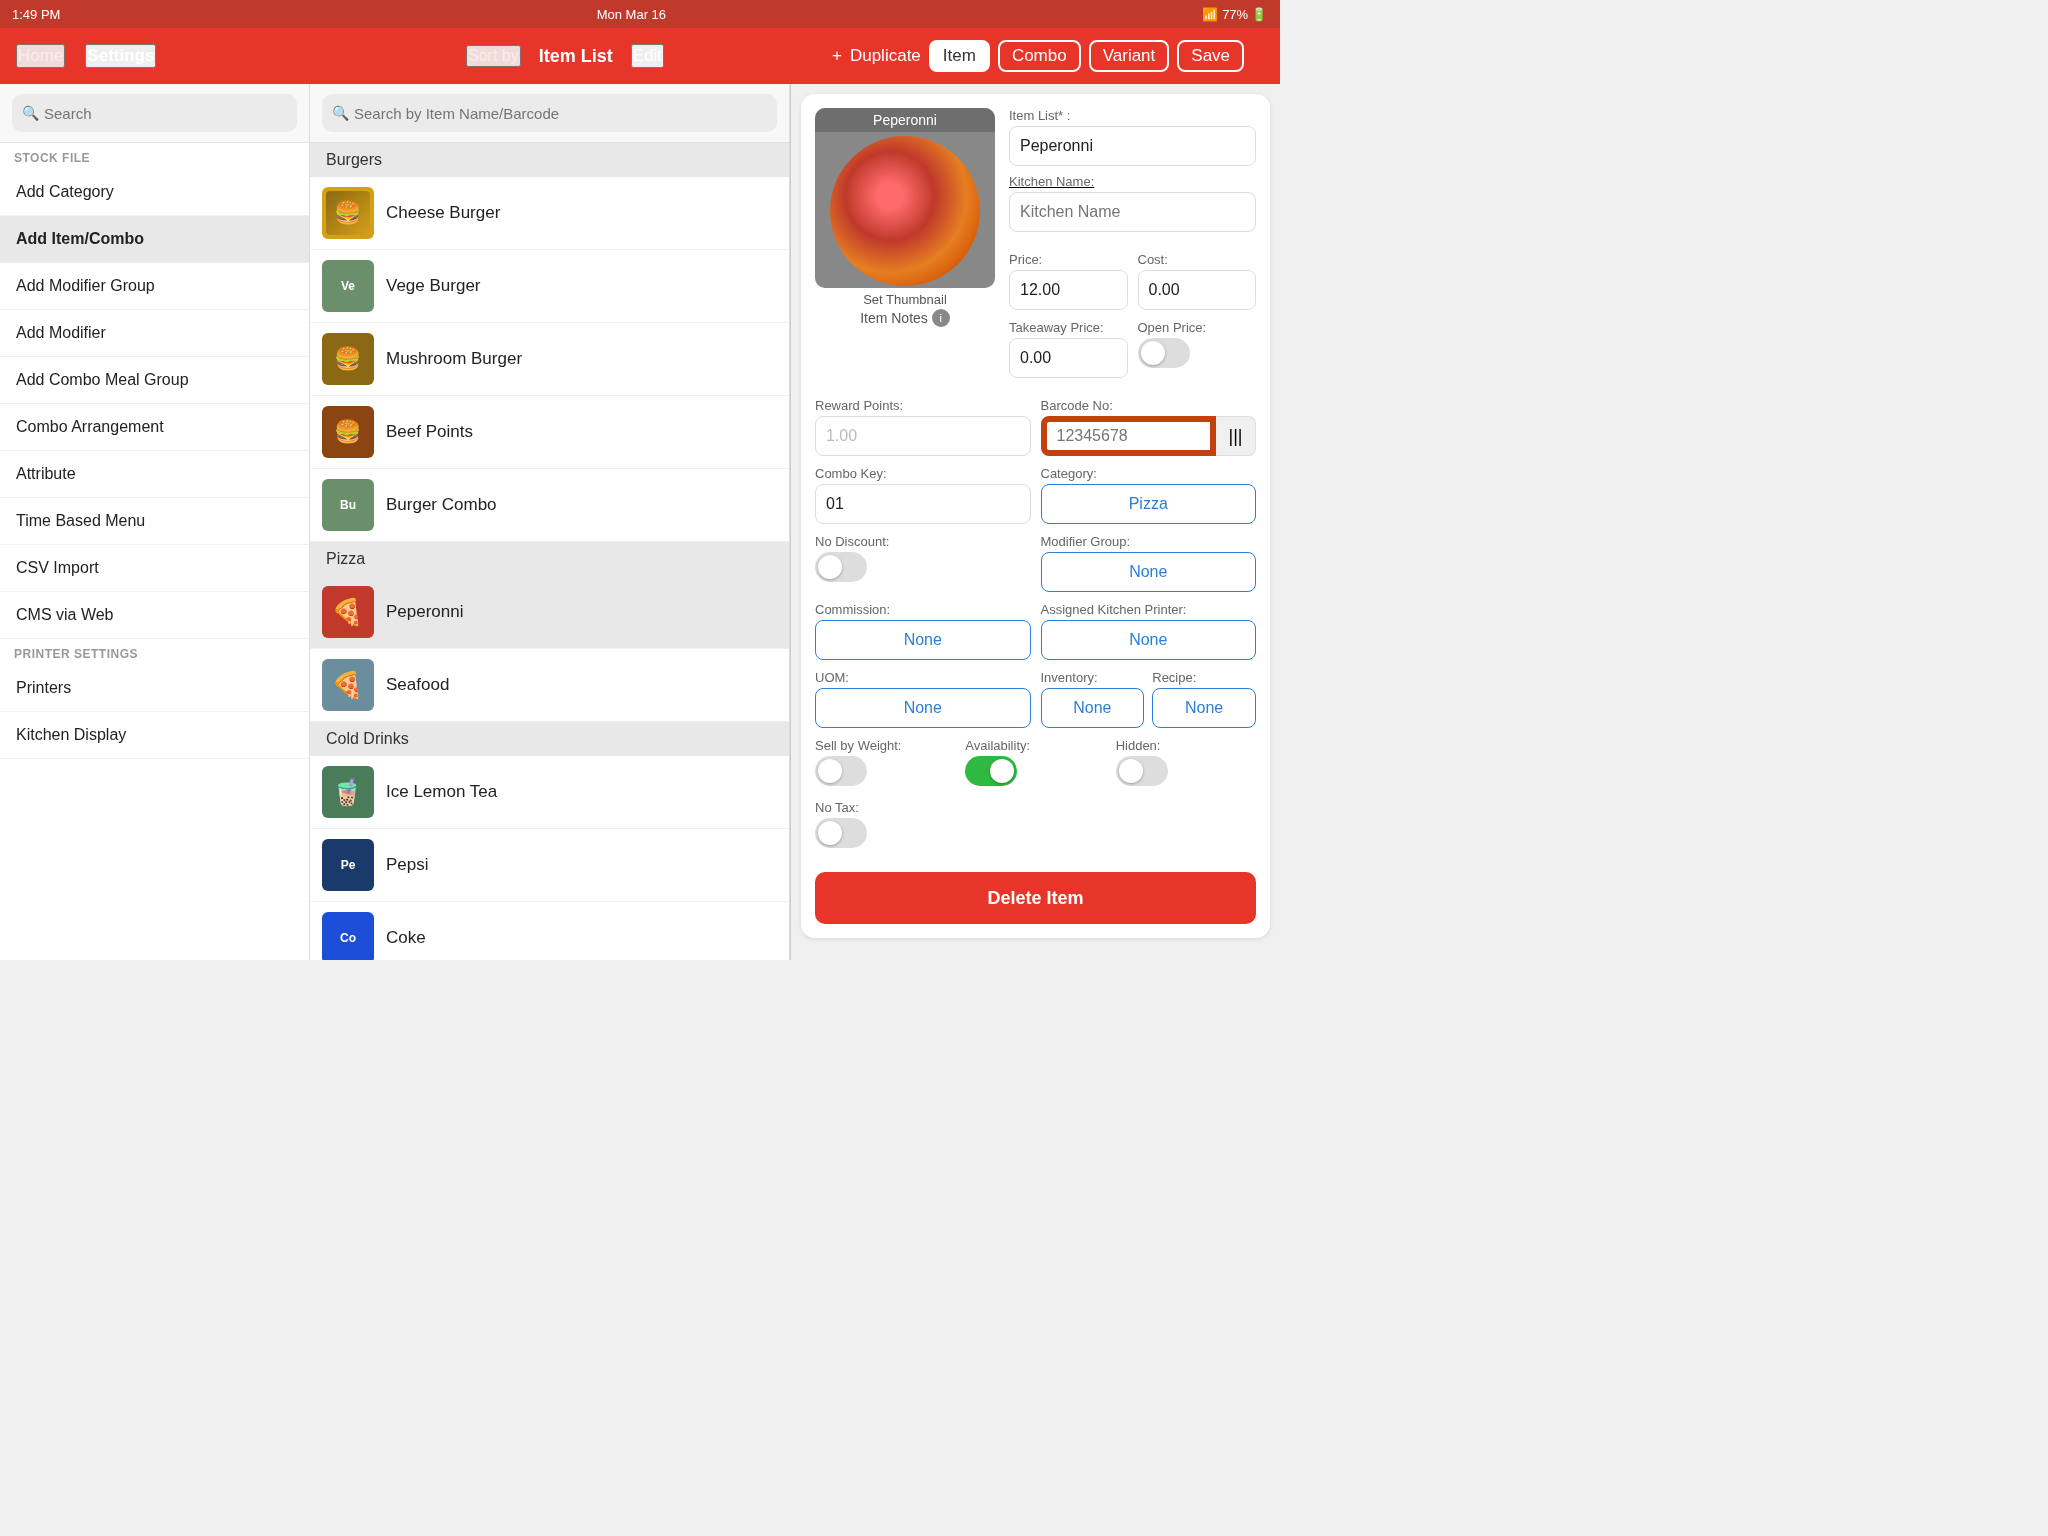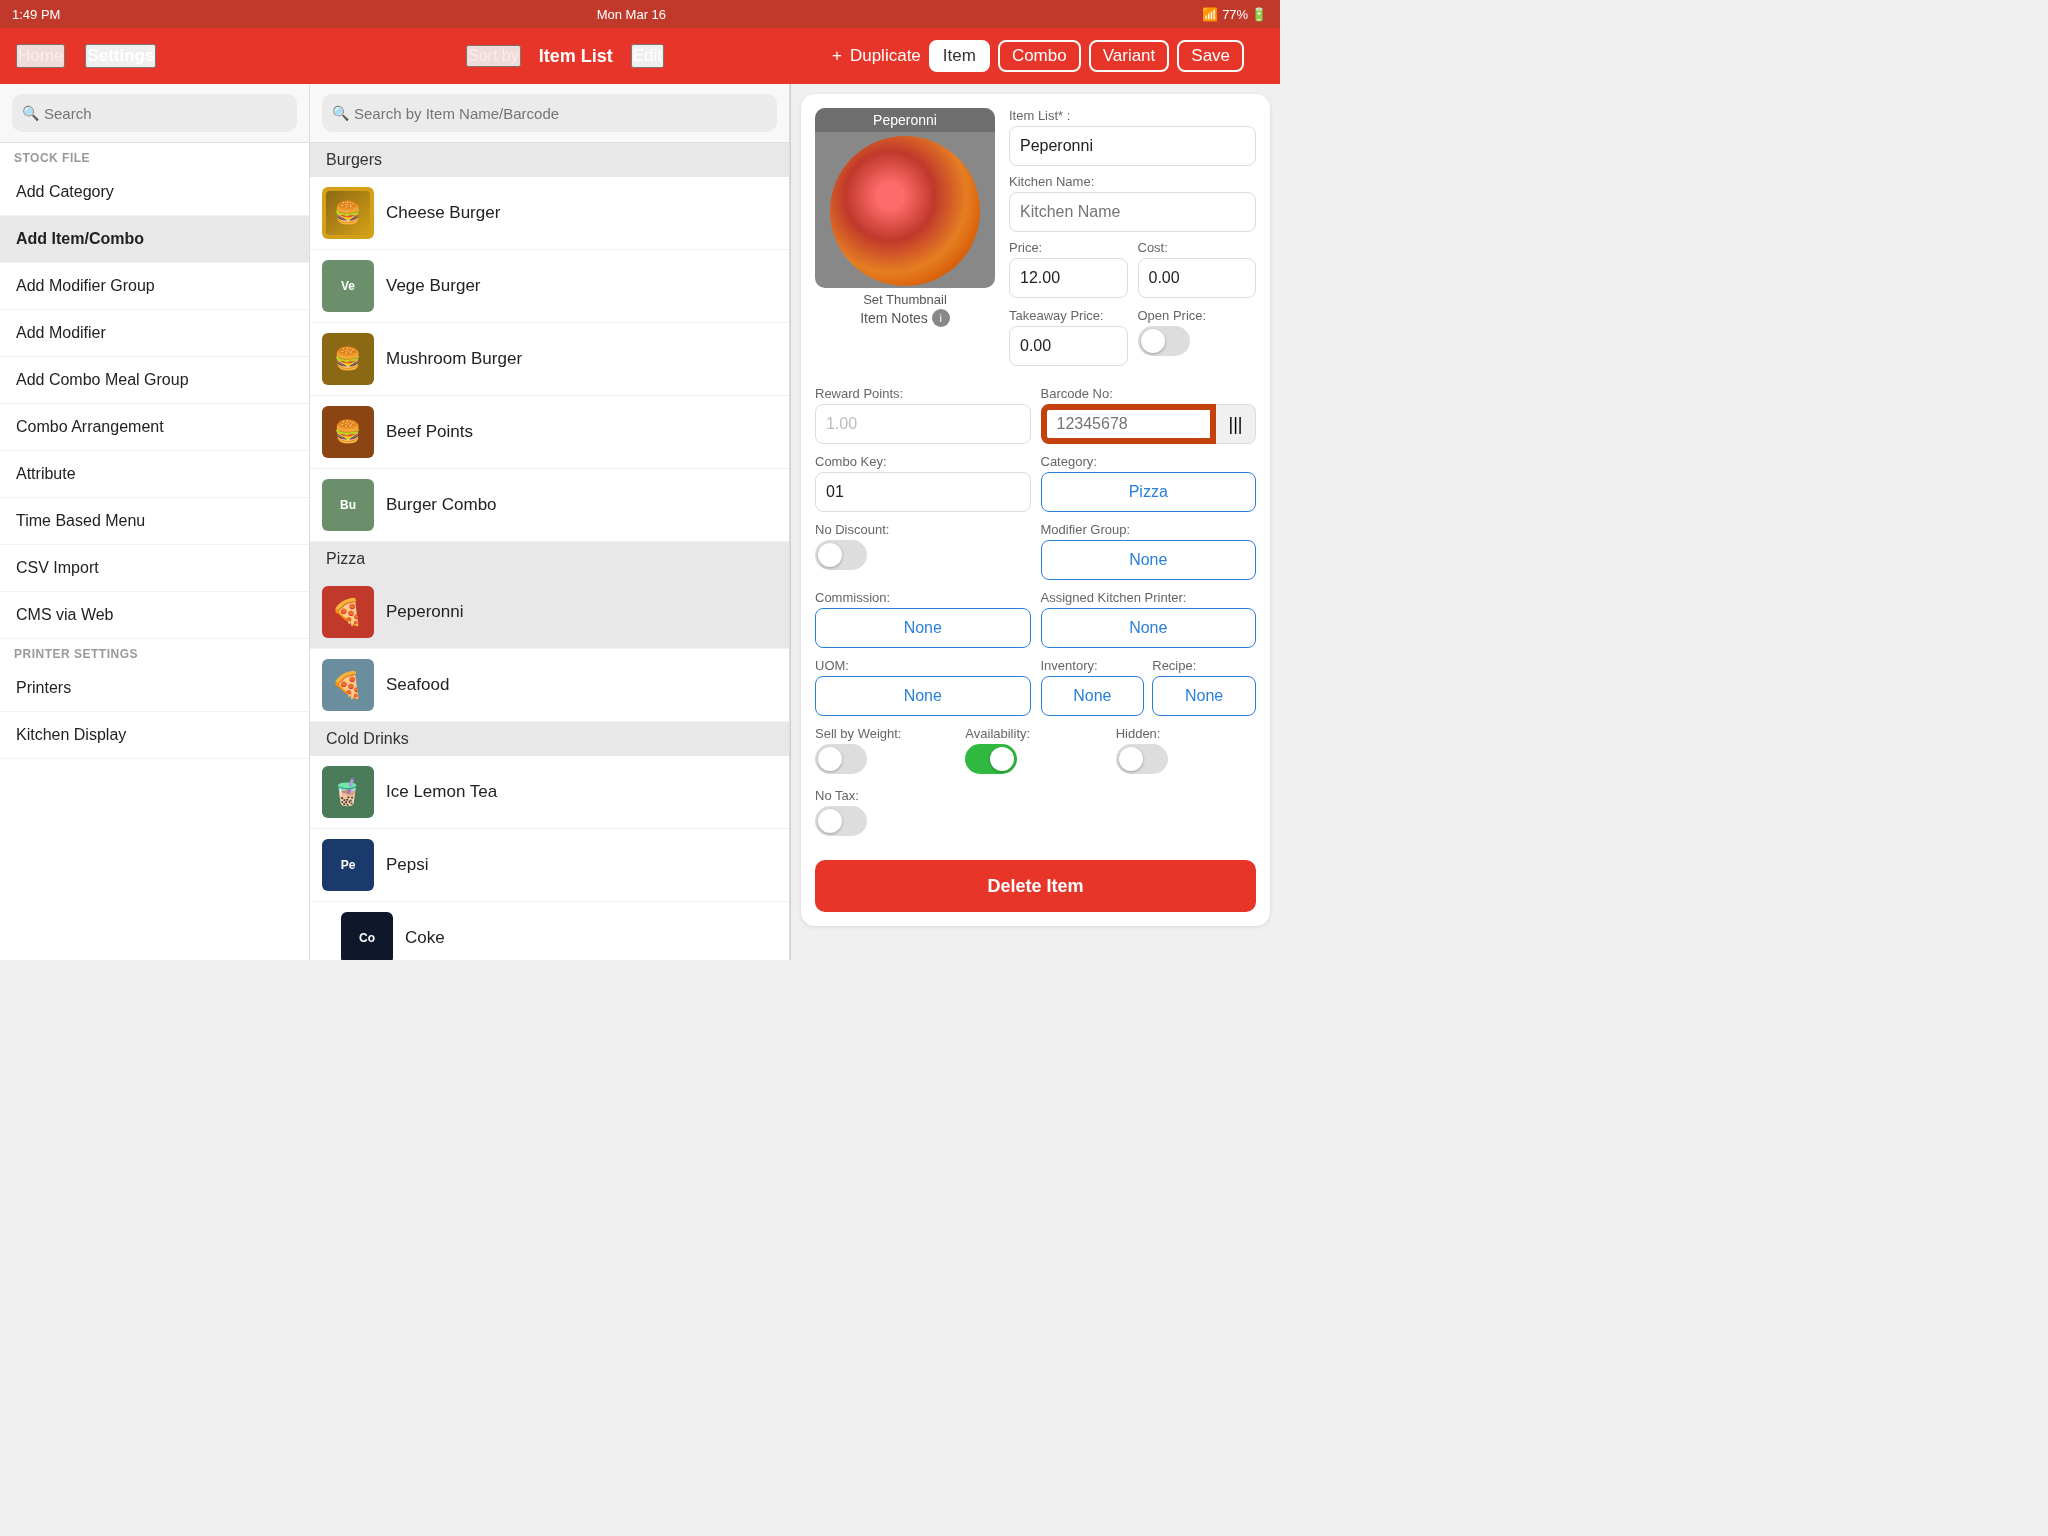--- a/index.html
+++ b/index.html
@@ -278,21 +278,21 @@
     <div class="item-thumb" style="background:#4a7c59; border-radius:6px; flex-shrink:0; width:52px; height:52px; display:flex; align-items:center; justify-content:center; margin-right:12px;">
       <span style="font-size:26px;">🧋</span>
     </div>
     <span class="item-name">Ice Lemon Tea</span>
   </div>
   <div class="list-item">
     <div class="item-thumb-color" style="background:#1a3a6b; margin-right:12px;">Pe</div>
     <span class="item-name">Pepsi</span>
   </div>
   <div class="list-item">
-    <div class="item-thumb-color" style="background:#0f172a; margin-right:12px;margin-left:19px;">Co</div>
+    <div class="item-thumb-color" style="background:#1d4ed8; margin-right:12px;">Co</div>
     <span class="item-name">Coke</span>
   </div>
 
 </div>
 
 <div class="detail-panel">
   <div class="detail-card">
     
     <div style="display:flex; gap:14px; margin-bottom:10px;">
 
@@ -308,21 +308,21 @@
           <span class="item-notes-text">Item Notes</span>
           <div class="info-icon">i</div>
         </div>
       </div>
 
       <div style="flex:1;">
         <div class="form-col" style="margin-bottom:8px;">
           <div class="form-label">Item List* :</div>
           <input class="form-input" value="Peperonni" style="">
         </div>
-        <div class="form-col" style="margin-bottom:8px;">
+        <div class="form-col" style="margin-bottom:20px;text-decoration:underline;">
           <div class="form-label">Kitchen Name:</div>
           <input class="form-input placeholder" placeholder="Kitchen Name" style="">
         </div>
         <div class="form-row">
           <div class="form-col">
             <div class="form-label">Price:</div>
             <input class="form-input" value="12.00" style="">
           </div>
           <div class="form-col">
             <div class="form-label">Cost:</div>

